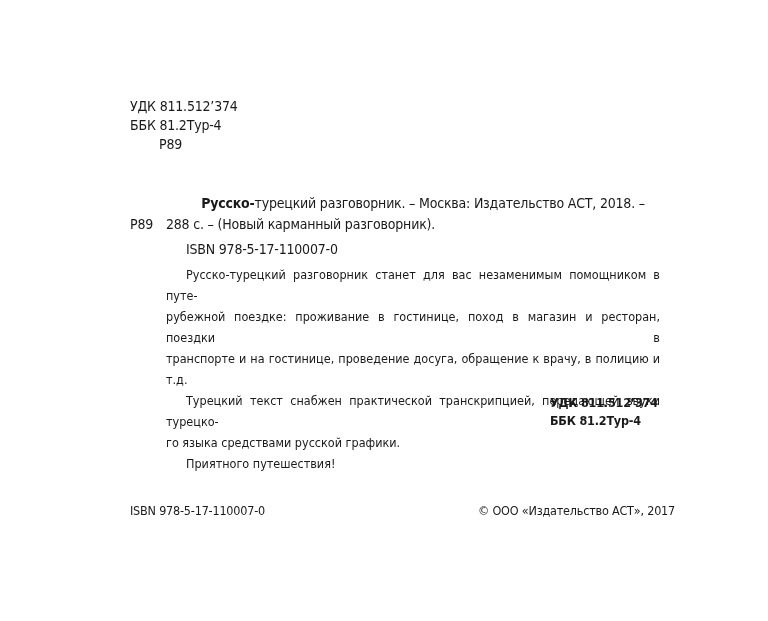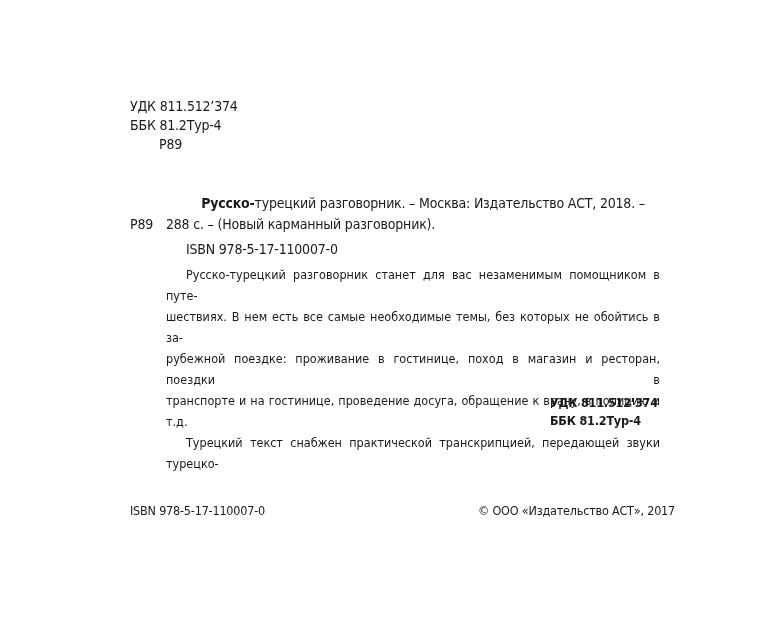--- a/index.html
+++ b/index.html
@@ -27,24 +27,25 @@
     <span>
       <span class="bold">Русско-</span><span>турецкий разговорник. – Москва: Издательство АСТ, 2018. –</span>
     </span>
   </div>
   <div class="t" style="left:130px; top:215px;">Р89</div>
   <div class="t" style="left:166px; top:215px;">288 с. – (Новый карманный разговорник).</div>
   <div class="t" style="left:186px; top:240px;">ISBN 978-5-17-110007-0</div>
 
   <div class="just small" style="left:166px; top:264px; width:494px;">
     <span class="jl ind">Русско-турецкий разговорник станет для вас незаменимым помощником в путе-</span>
-    <span class="jl">шествиях. В нем есть все самые необходимые темы, без которых не обойтись в за-</span>
     <span class="jl">рубежной поездке: проживание в гостинице, поход в магазин и ресторан, поездки в</span>
     <span class="jl">транспорте и на гостинице, проведение досуга, обращение к врачу, в полицию и т.д.</span>
     <span class="jl ind">Турецкий текст снабжен практической транскрипцией, передающей звуки турецко-</span>
+    <span class="jl last">го языка средствами русской графики.</span>
+    <span class="jl last ind">Приятного путешествия!</span>
   </div>
 
   <div class="t bold small" style="left:550px; top:392px;">УДК 811.512’374</div>
   <div class="t bold small" style="left:550px; top:410px;">ББК 81.2Тур-4</div>
 
   <div class="t small" style="left:130px; top:500px;">ISBN 978-5-17-110007-0</div>
   <div class="t small" style="left:478px; top:500px; width:182px; text-align:right;">© ООО «Издательство АСТ», 2017</div>
 
 </div>
 

